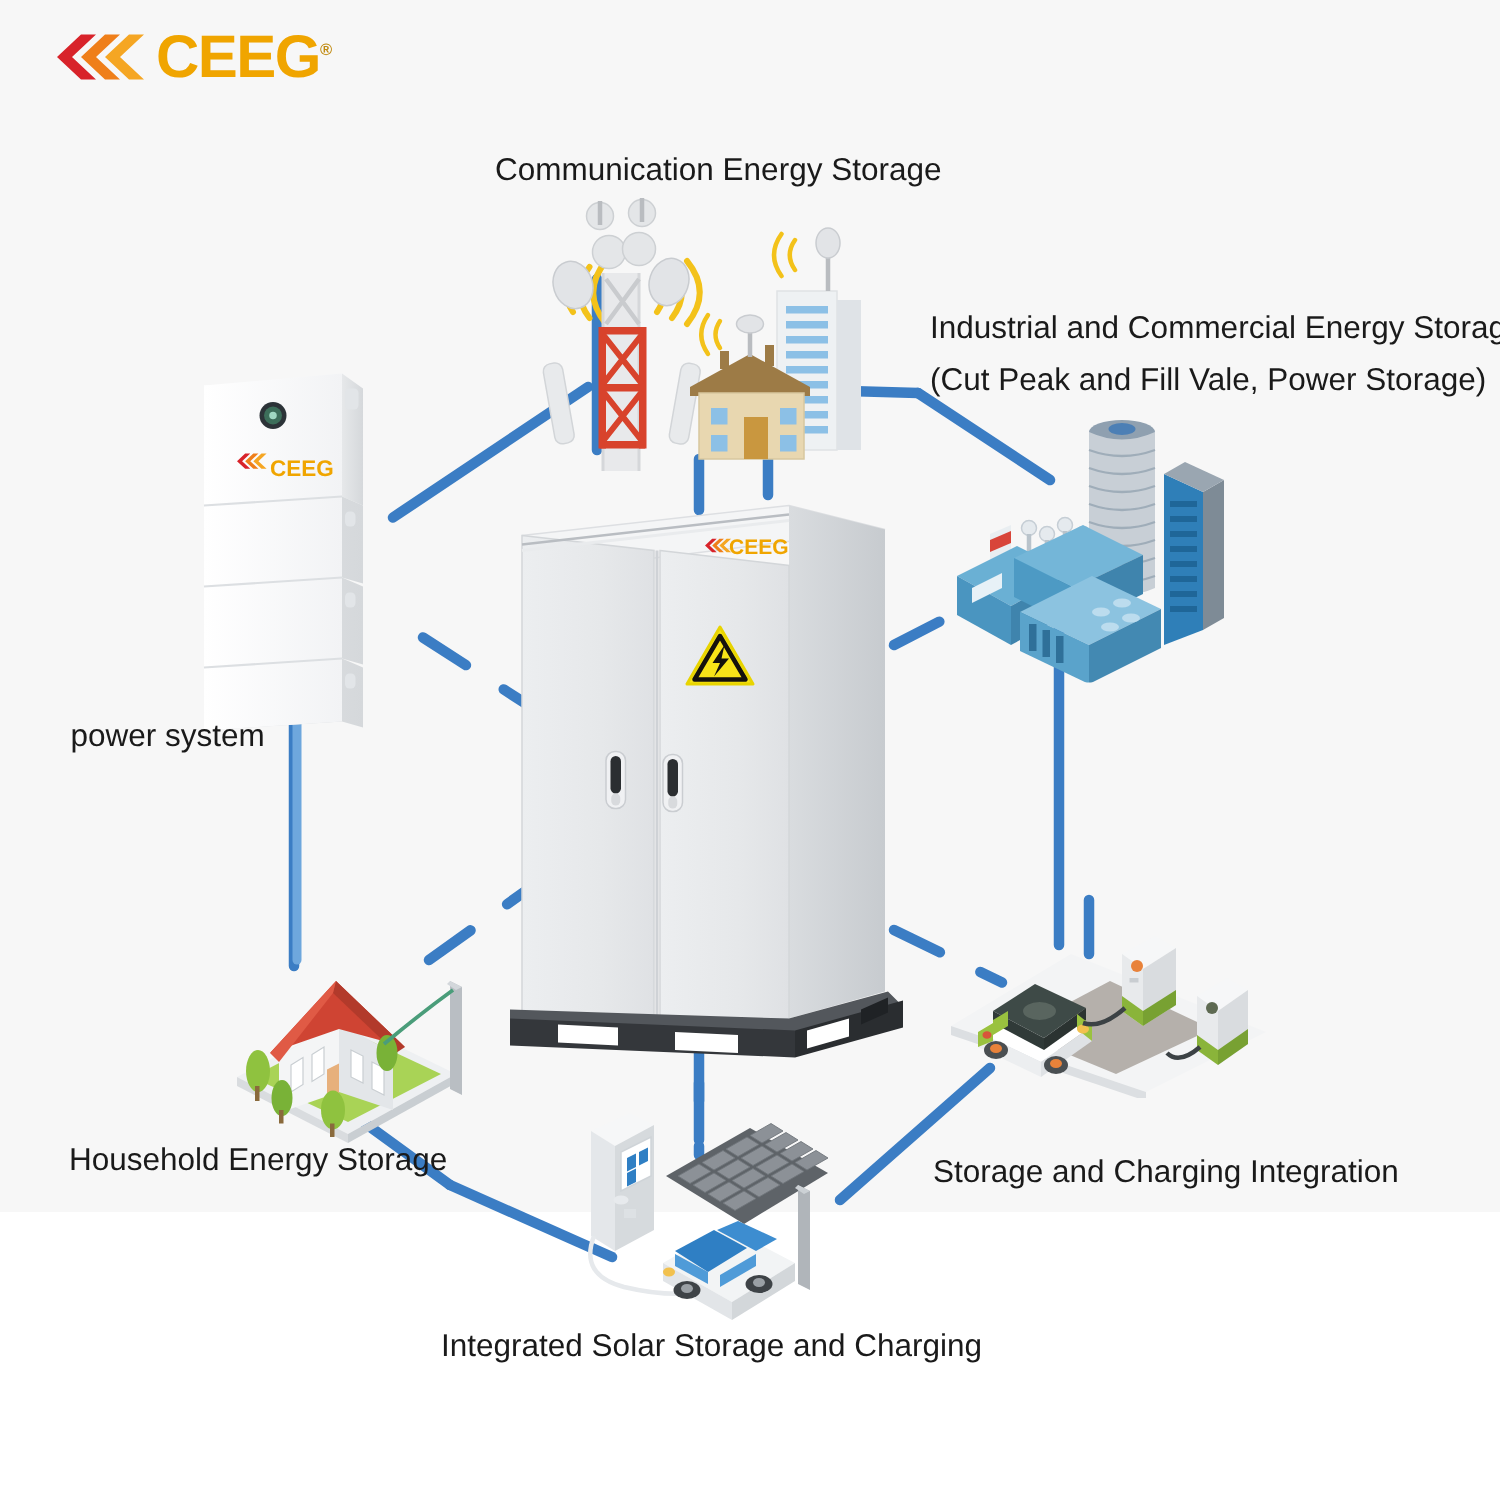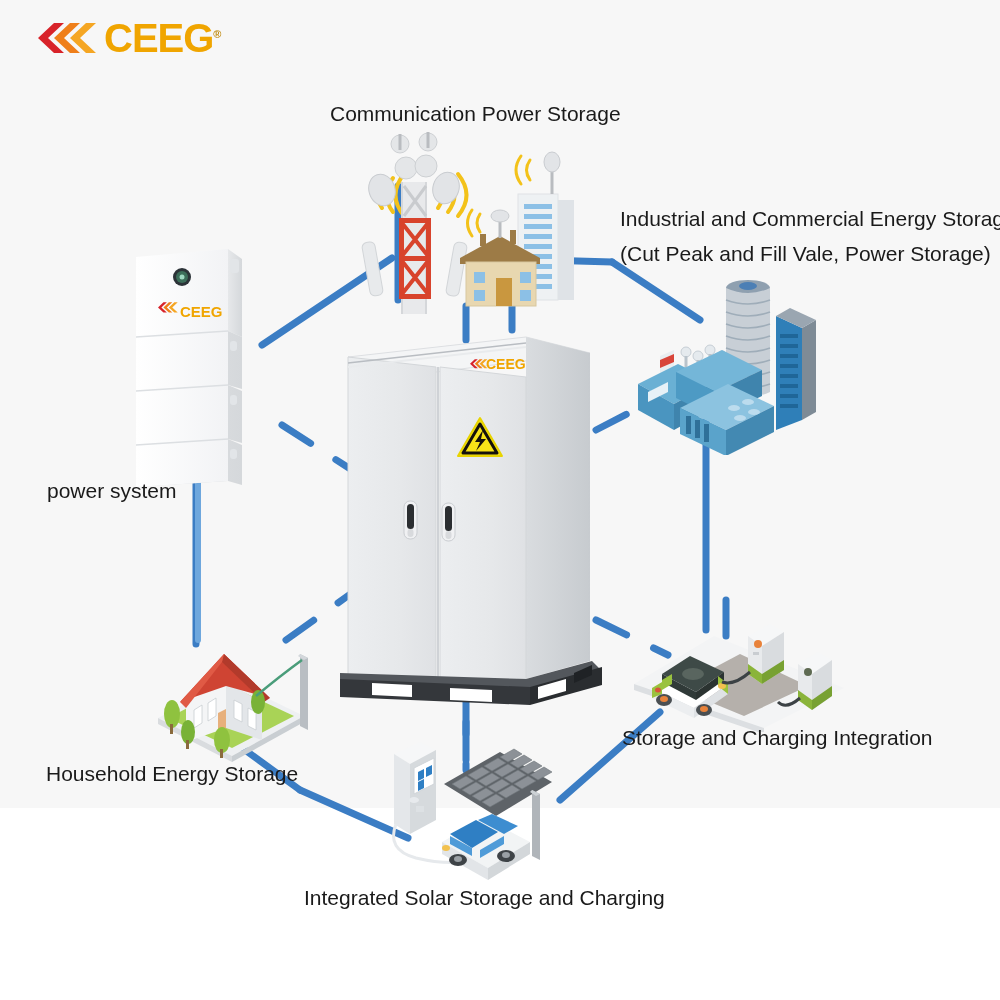--- a/index.html
+++ b/index.html
@@ -198,21 +198,21 @@
       <rect x="170" y="100" width="6" height="14" fill="#9d7b46"></rect>
       <line x1="160" y1="88" x2="160" y2="108" stroke="#b9bcc0" stroke-width="3"></line>
       <ellipse cx="160" cy="86" rx="9" ry="6" fill="#e2e4e7" stroke="#c9ccd0"></ellipse>
       <g fill="none" stroke="#f3c21a" stroke-width="3" stroke-linecap="round">
         <path d="M140,84 q-6,9 0,18"></path>
         <path d="M132,80 q-9,13 0,26"></path>
       </g>
     </g>
   </svg>
 
-  <div class="abs caption" style="left:330px; top:98px;">Communication Power Storage</div>
+  <div class="abs caption" style="left:330px; top:98px;">Communication Energy Storage</div>
 
   <svg class="abs" style="left:630px; top:280px;" width="190" height="175" viewBox="0 0 190 175">
 
     <g>
       <ellipse cx="118" cy="8" rx="22" ry="8" fill="#8fa0b0"></ellipse>
       <path d="M96,8 L96,112 Q118,122 140,112 L140,8 Q118,18 96,8 Z" fill="#c8cfd6"></path>
       <g stroke="#9fadb9" stroke-width="1.5" fill="none">
         <path d="M96,20 Q118,28 140,20 M96,32 Q118,40 140,32 M96,44 Q118,52 140,44 M96,56 Q118,64 140,56 M96,68 Q118,76 140,68 M96,80 Q118,88 140,80 M96,92 Q118,100 140,92 M96,104 Q118,112 140,104"></path>
       </g>
       <ellipse cx="118" cy="6" rx="9" ry="4" fill="#4c7fb5"></ellipse>
@@ -489,21 +489,21 @@
       <polygon points="176,62 196,50 210,58 190,72" fill="#f6f7f8"></polygon>
       <polygon points="176,62 190,72 190,108 176,98" fill="#e8eaec"></polygon>
       <polygon points="190,72 210,58 210,94 190,108" fill="#d9dcdf"></polygon>
       <polygon points="176,88 190,98 190,108 176,98" fill="#8ab43a"></polygon>
       <polygon points="190,98 210,84 210,94 190,108" fill="#78a132"></polygon>
       <circle cx="186" cy="70" r="4" fill="#5e6a52"></circle>
       <path d="M178,96 Q164,108 156,100" fill="none" stroke="#3c4245" stroke-width="3"></path>
     </g>
   </svg>
 
-  <div class="abs caption" style="left:622px; top:722px;">Storage and Charging Integration</div>
+  <div class="abs caption" style="left:622px; top:766px;">Storage and Charging Integration</div>
 
   <svg class="abs" style="left:380px; top:738px;" width="200" height="145" viewBox="0 0 200 145">
 
     <g>
       <polygon points="14,16 40,4 56,12 30,26" fill="#f6f7f8"></polygon>
       <polygon points="14,16 30,26 30,96 14,86" fill="#e4e7ea"></polygon>
       <polygon points="30,26 56,12 56,82 30,96" fill="#d6dadd"></polygon>
 
       <polygon points="34,30 54,20 54,46 34,56" fill="#ffffff" stroke="#cfd4d8"></polygon>
       <g fill="#2f7fc4">
@@ -553,15 +553,15 @@
       <polygon points="100,112 124,98 124,106 100,120" fill="#4f9bd8"></polygon>
 
       <ellipse cx="78" cy="122" rx="9" ry="6" fill="#3e4347"></ellipse>
       <ellipse cx="78" cy="121" rx="4" ry="3" fill="#9aa0a5"></ellipse>
       <ellipse cx="126" cy="118" rx="9" ry="6" fill="#3e4347"></ellipse>
       <ellipse cx="126" cy="117" rx="4" ry="3" fill="#9aa0a5"></ellipse>
       <ellipse cx="66" cy="110" rx="4" ry="3" fill="#f2c14e"></ellipse>
     </g>
   </svg>
 
-  <div class="abs caption" style="left:304px; top:882px;">Integrated Solar Storage and Charging</div>
+  <div class="abs caption" style="left:294px; top:882px;">Integrated Solar Storage and Charging</div>
 
 </div>
 
 </body></html>

